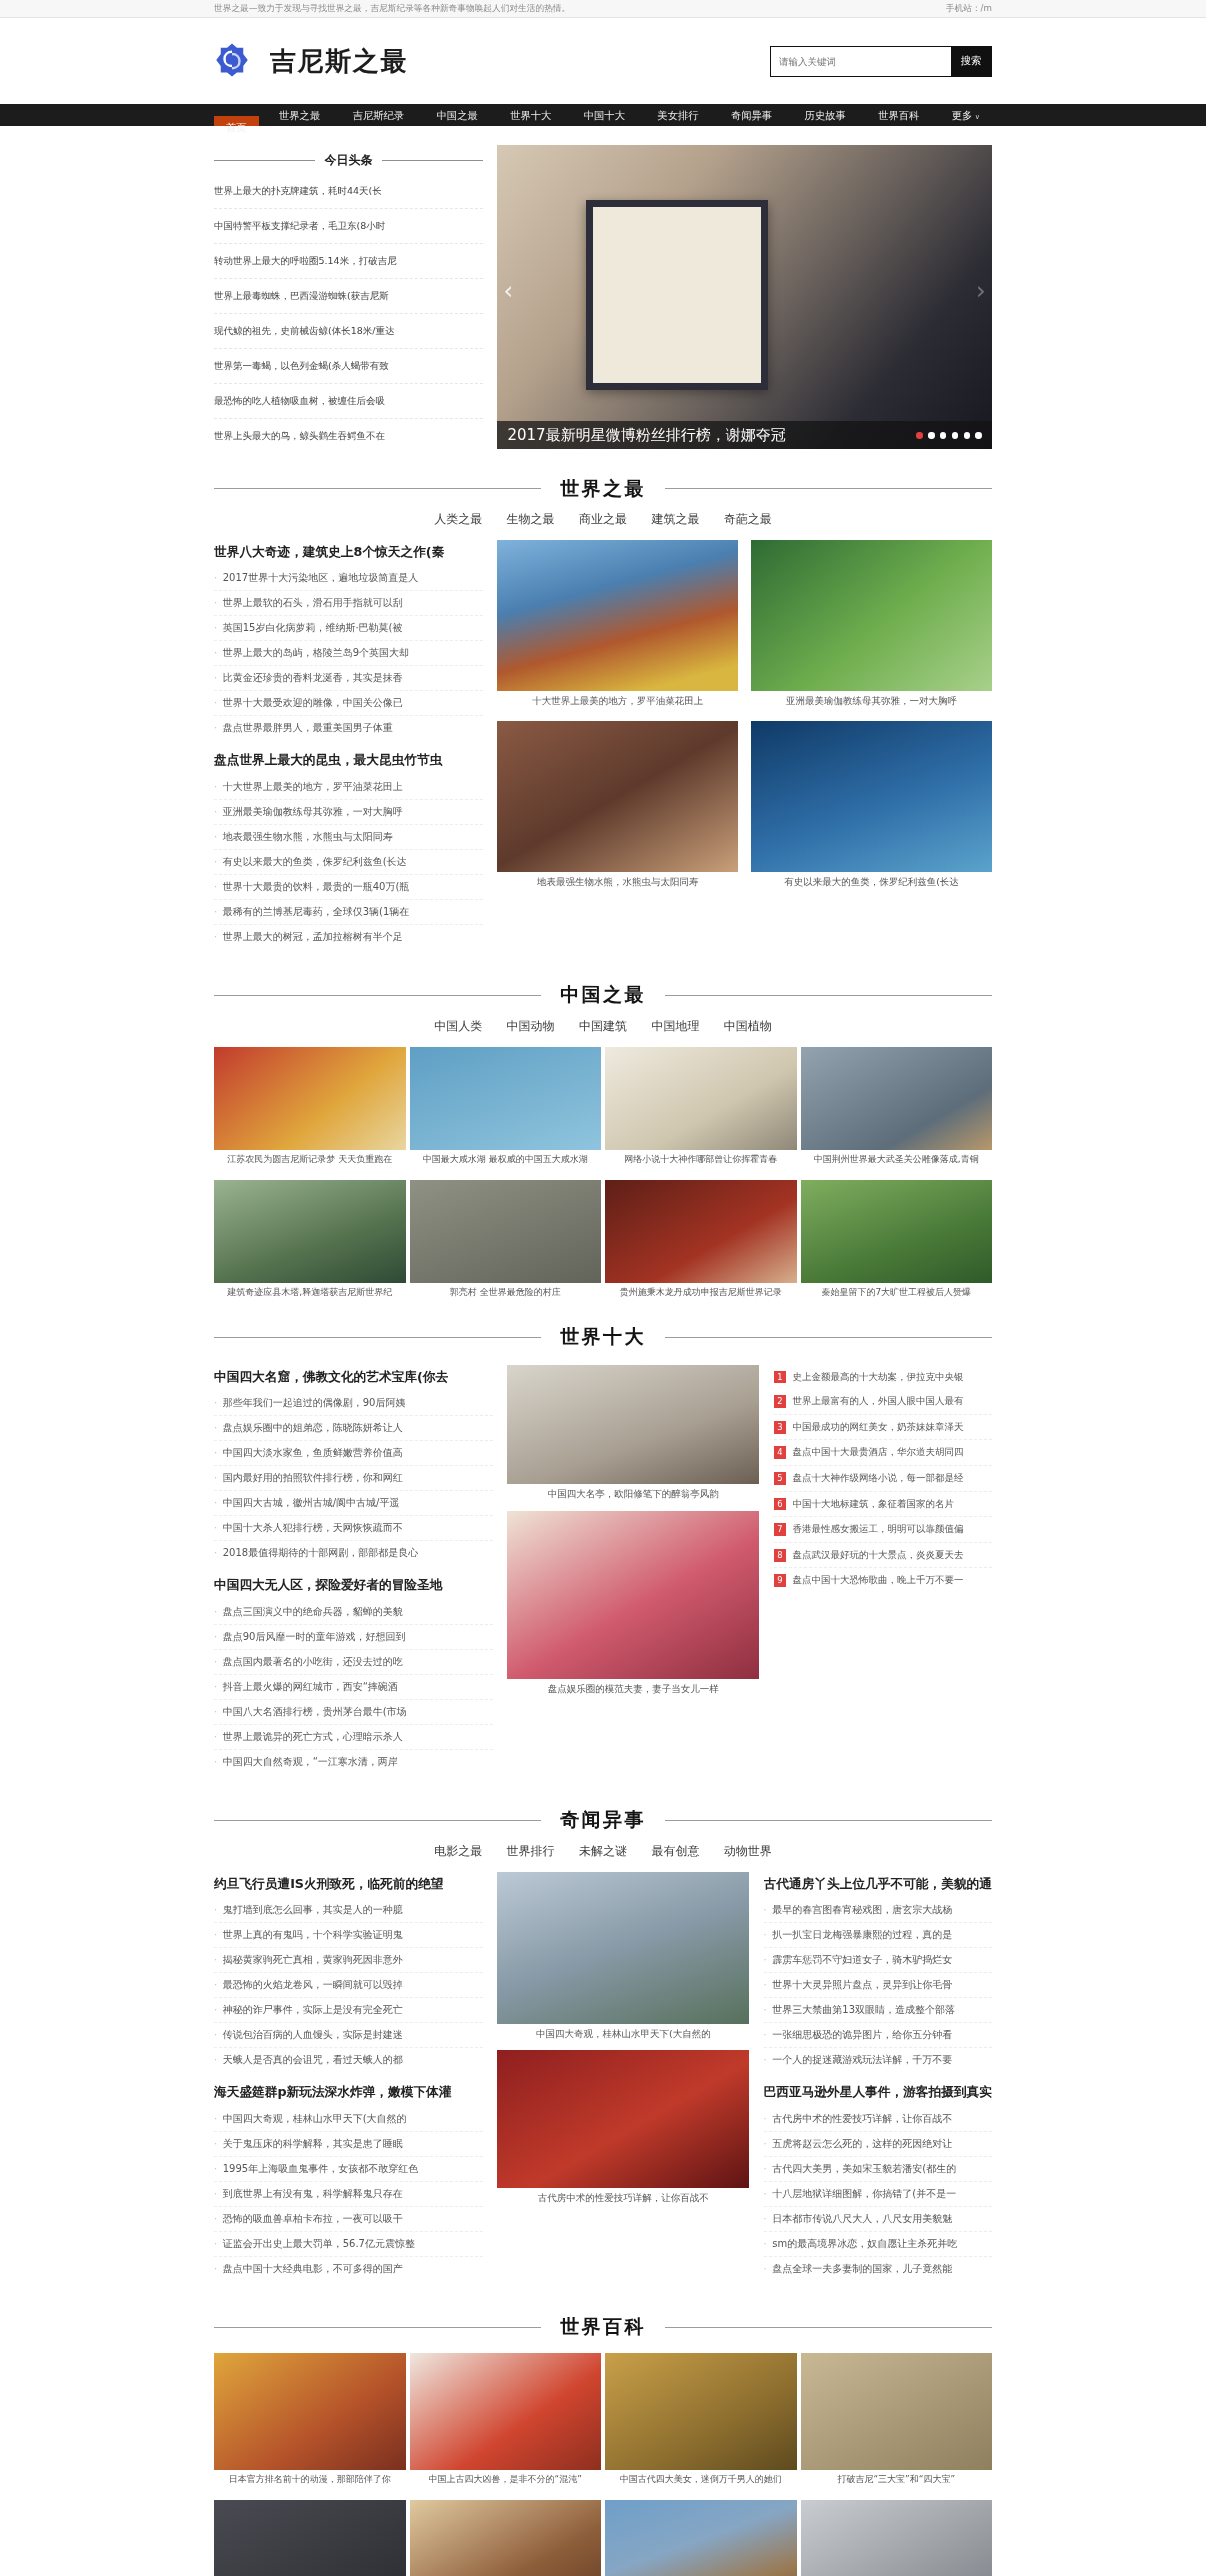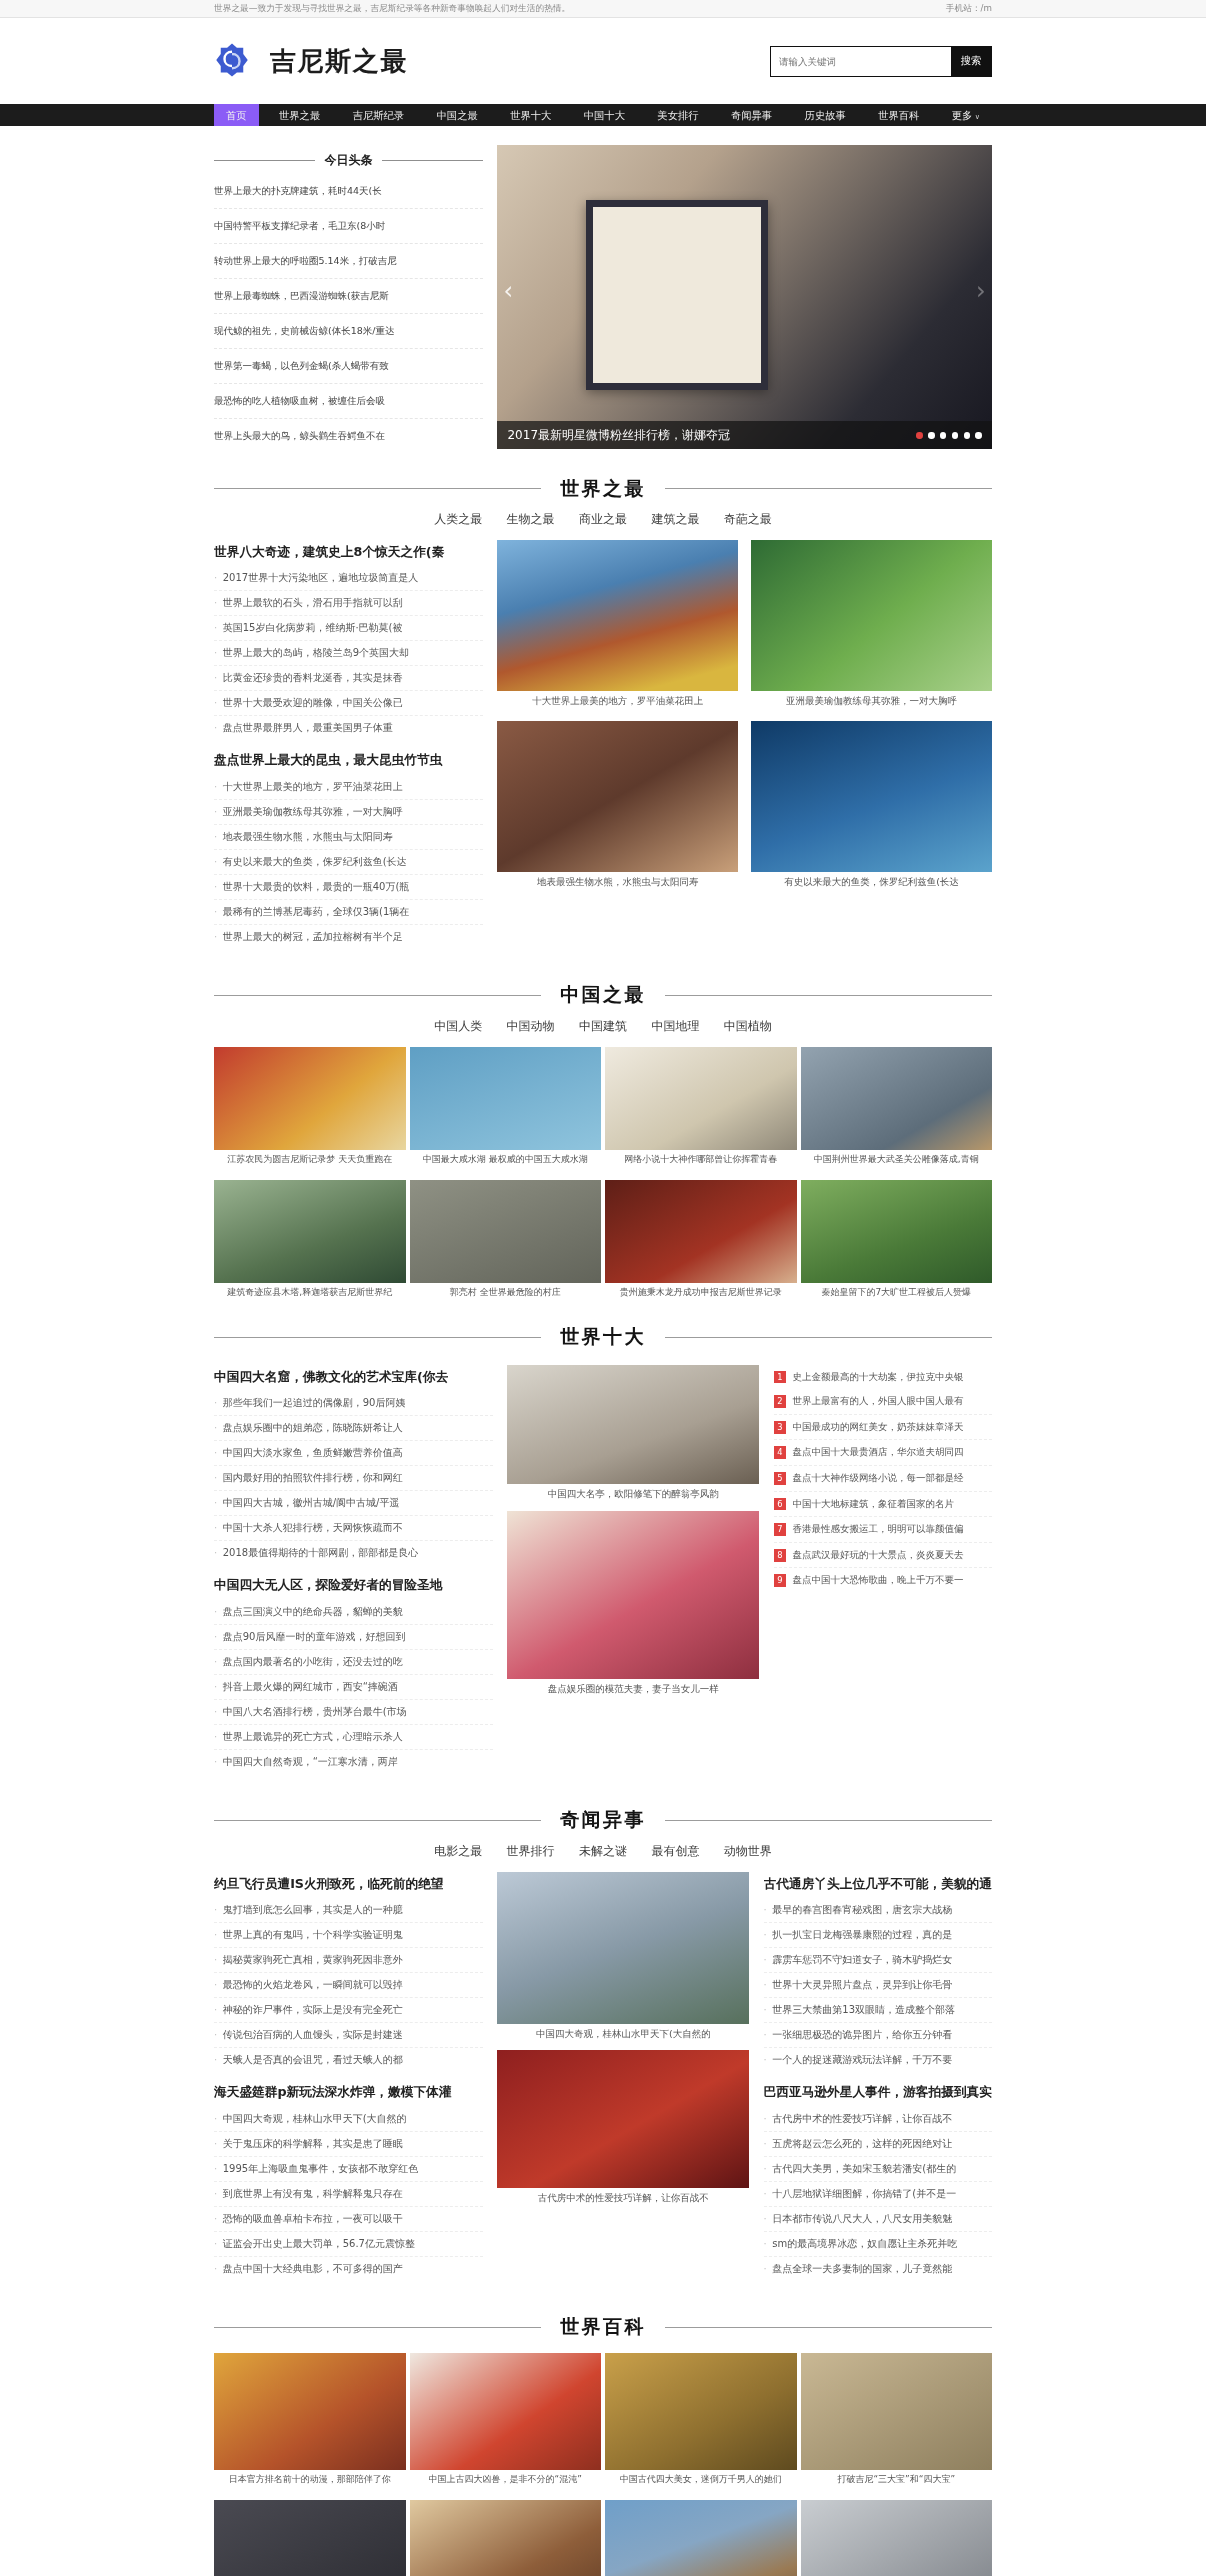--- a/index.html
+++ b/index.html
@@ -16,35 +16,35 @@
   .logo{display:flex;align-items:center;gap:20px;}
   .logo-text{font-size:26px;font-weight:700;color:#1d1d1d;letter-spacing:1.6px;font-family:"DejaVu Serif","Liberation Serif",serif;}
   .searchbox{display:flex;border:1.6px solid #101010;height:28.5px;width:220px;}
   .searchbox input{flex:1;border:0;outline:none;padding:0 8px;font-size:9.5px;color:#333;background:#fff;font-family:inherit;}
   .searchbox button{width:40px;border:0;background:#101010;color:#fff;font-size:10.3px;cursor:pointer;font-family:inherit;}
 
   
   .nav{background:#1c1c1c;height:22px;}
   .nav ul{display:flex;justify-content:space-between;align-items:stretch;height:22px;}
   .nav li{line-height:22px;padding:0 12px;font-size:10.3px;color:#f0f0f0;cursor:pointer;white-space:nowrap;}
-  .nav li.active{background:#8b5cf6;}
+  .nav li.active{background:#c2410c;margin-top:12px;}
   .nav .caret{font-size:7.1px;margin-left:2.4px;color:#cfcfcf;}
 
   
   .hero{margin-top:19px;display:flex;gap:14.3px;}
   .headlines{width:269px;}
   .headlines h2{margin:1.6px 0 0;display:flex;align-items:center;gap:9.5px;font-size:12px;color:#222;height:27px;}
   .headlines h2::before,.headlines h2::after{content:"";flex:1;height:0.8px;background:#8f8f8f;}
   .headlines li{font-size:9.5px;color:#444;height:34px;line-height:34px;border-bottom:0.8px dashed #e6e6e6;white-space:nowrap;overflow:hidden;cursor:pointer;}
   .headlines li:last-child{border-bottom:0;}
   .carousel{width:495px;height:304px;position:relative;overflow:hidden;}
   .carousel .slide{position:absolute;inset:0;background:linear-gradient(130deg,#d6c8b4 0%,#b4a18c 30%,#6e655f 55%,#2c2c34 78%,#171720 100%);}
   .carousel .slide::after{content:"";position:absolute;left:18%;top:18%;width:34%;height:58%;border:7.1px solid #2e2e3a;background:#efe9dc;box-shadow:0 3.2px 11px rgba(0,0,0,.4);}
   .cap-bar{position:absolute;left:0;right:0;bottom:0;height:28px;background:rgba(18,18,18,.72);display:flex;align-items:center;justify-content:space-between;padding:0 10.3px;z-index:2;}
-  .cap-bar .cap{color:#fff;font-size:12px;white-space:nowrap;overflow:hidden;}
+  .cap-bar .cap{color:#fff;font-size:15px;white-space:nowrap;overflow:hidden;}
   .dots{display:flex;gap:5.5px;}
   .dot{width:6.3px;height:6.3px;border-radius:50%;background:#fff;cursor:pointer;}
   .dot.active{background:#e0413f;}
   .arrow{position:absolute;top:44%;z-index:3;color:rgba(255,255,255,.85);font-size:24px;line-height:24px;cursor:pointer;}
   .arrow.prev{left:6.3px;}
   .arrow.next{right:6.3px;color:rgba(255,255,255,.35);}
   .arrow.prev::before{content:"‹";}
   .arrow.next::before{content:"›";}
 
   

